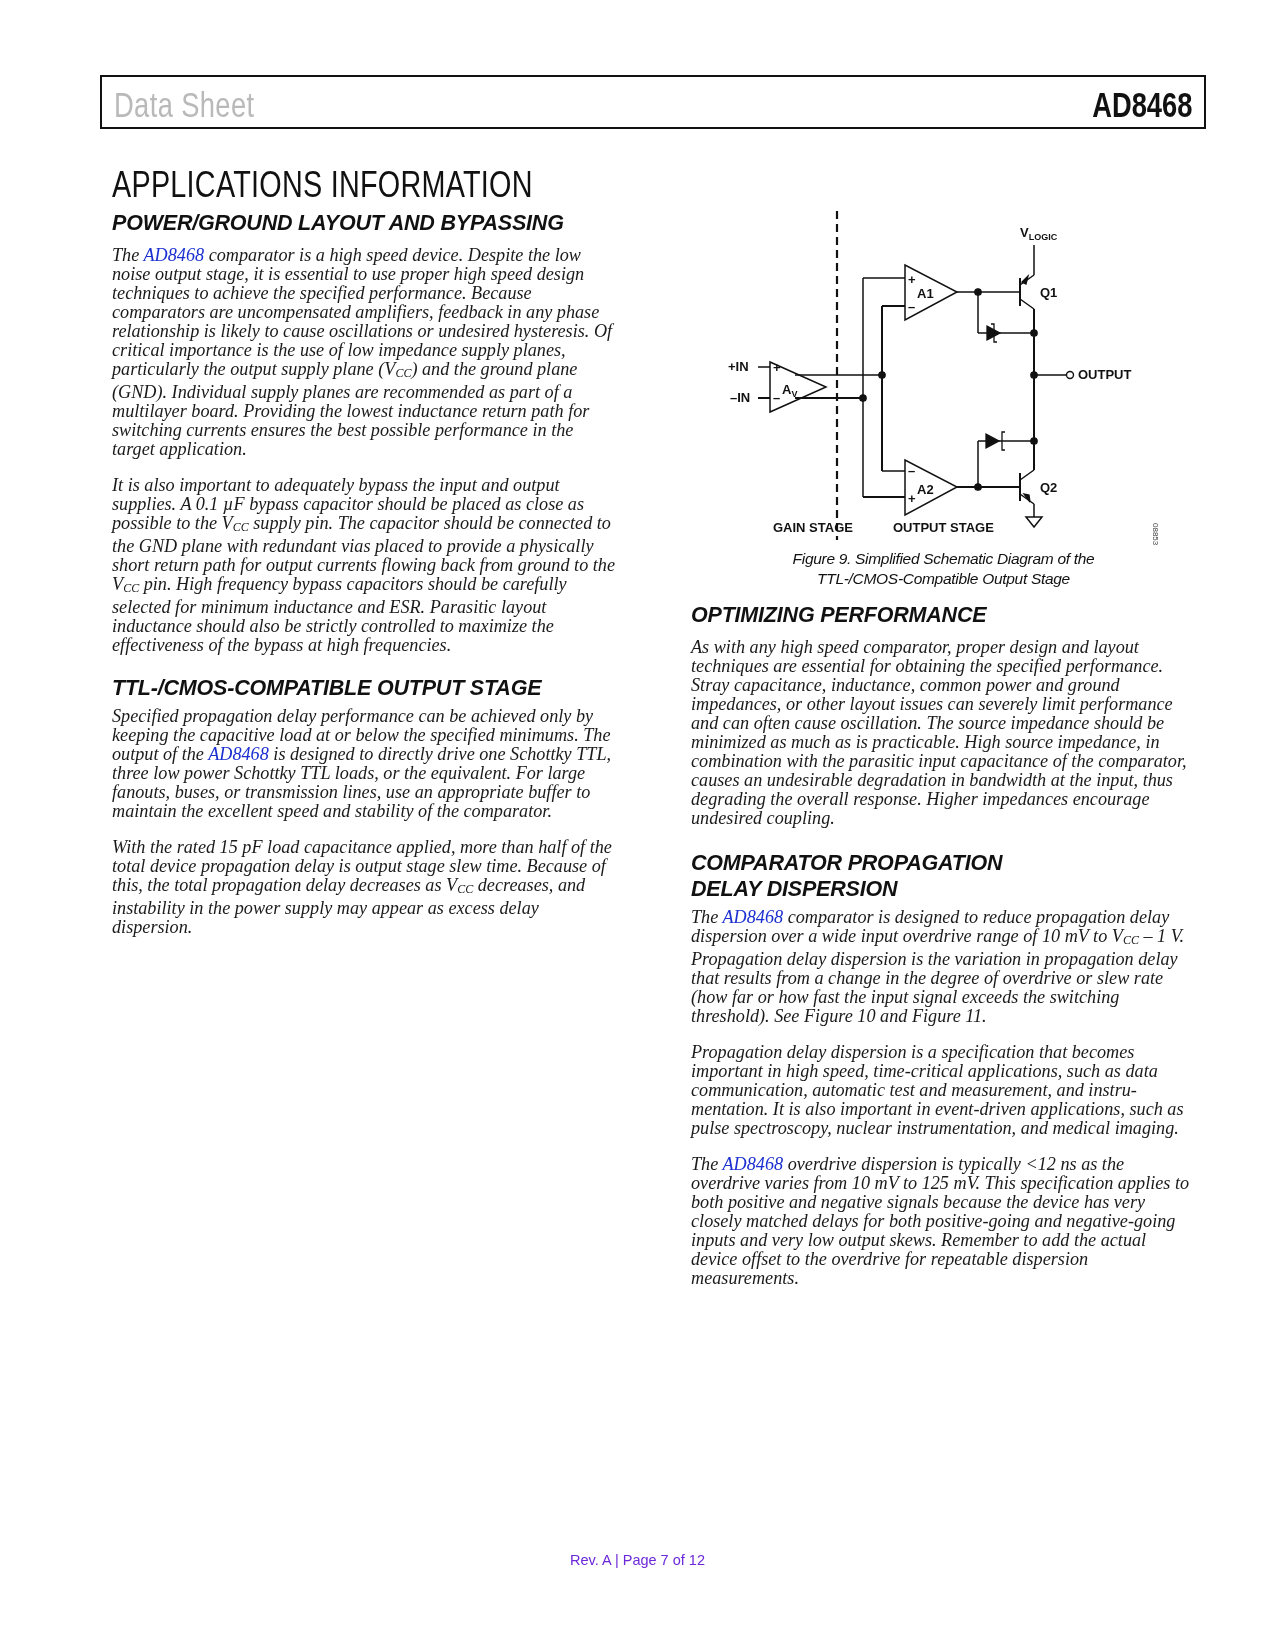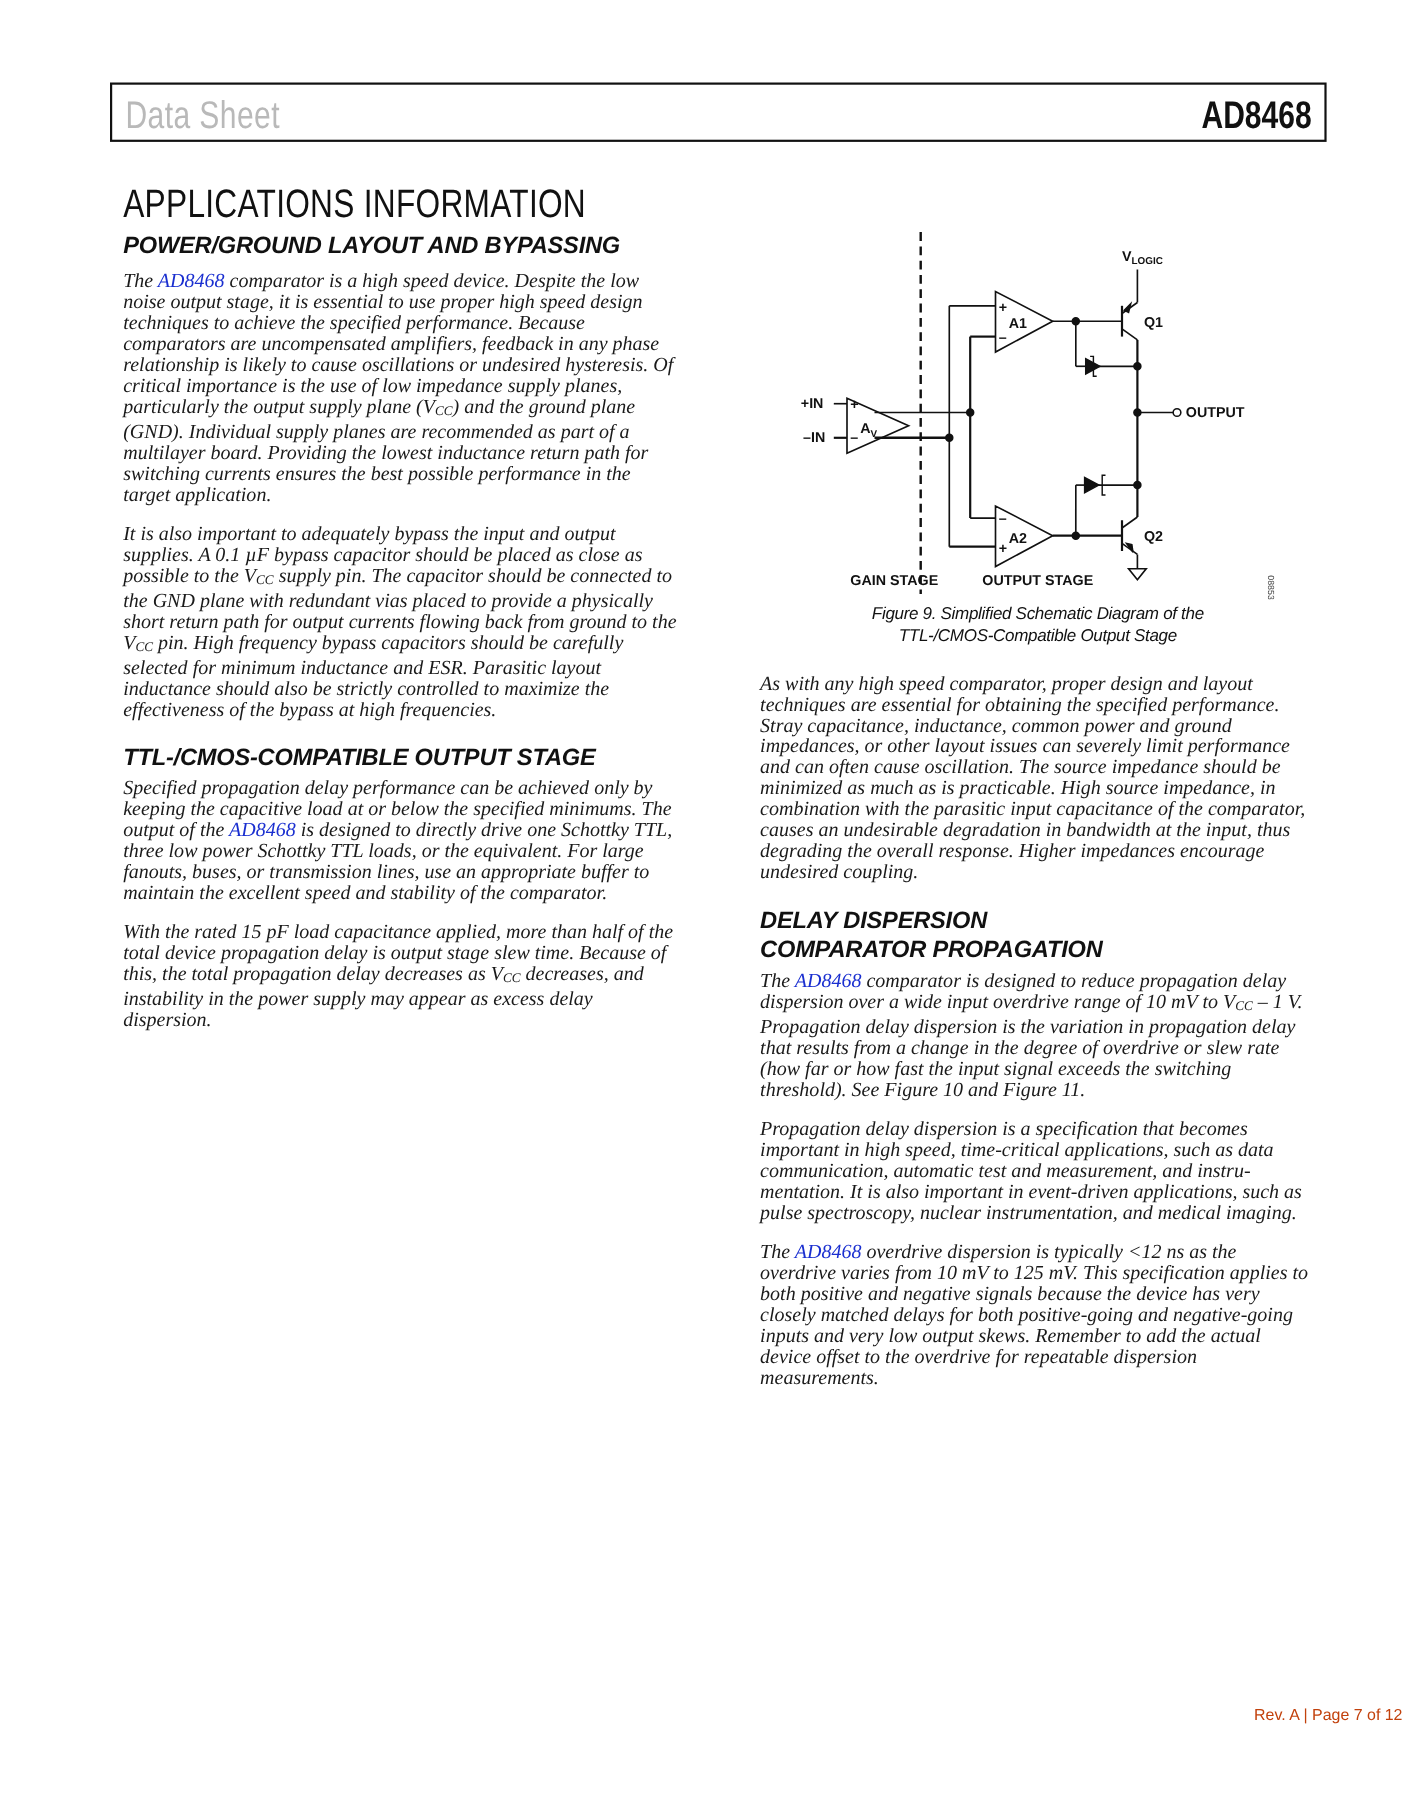--- a/index.html
+++ b/index.html
@@ -29,22 +29,22 @@
   .link { color: #1a2fd0; cursor: pointer; }
   .sub { font-size: 12px; vertical-align: -2px; }
 
   .figure { position: absolute; left: 720px; top: 205px; width: 480px; height: 340px; }
   .fig-caption { position: absolute; left: 691px; top: 549px; width: 505px; text-align: center;
                  font-family: "Liberation Sans", "DejaVu Sans", sans-serif; font-style: italic;
                  font-size: 15.5px; line-height: 20px; color: #111; letter-spacing: -0.3px; }
   .fig-label { font-family: "Liberation Sans", "DejaVu Sans", sans-serif; font-weight: bold; font-size: 13px; fill: #111; }
   .fig-id { font-family: "Liberation Sans", "DejaVu Sans", sans-serif; font-size: 8px; fill: #444; }
 
-  .footer { position: absolute; top: 1552px; left: 0; width: 1275px; text-align: right;
-            font-family: "Liberation Sans", "DejaVu Sans", sans-serif; font-size: 14.5px; color: #c2410c; }
+  .footer { position: absolute; top: 1552px; left: 0; width: 1275px; text-align: center;
+            font-family: "Liberation Sans", "DejaVu Sans", sans-serif; font-size: 14.5px; color: #6d28d9; }
 </style>
 </head>
 <body>
 
 <div class="header-box">
   <div class="header-left">Data Sheet</div>
   <div class="header-right">AD8468</div>
 </div>
 
 <div class="page-title">APPLICATIONS INFORMATION</div>
@@ -148,24 +148,25 @@
   <text class="fig-label" x="188" y="298" font-size="11">+</text>
   <text class="fig-id" x="0" y="0" transform="translate(433,318) rotate(90)">08853-009</text>
 </svg>
 
 <div class="fig-caption">
   <div>Figure 9. Simplified Schematic Diagram of the</div>
   <div>TTL-/CMOS-Compatible Output Stage</div>
 </div>
 
 <div class="col col-right">
+  <h2>OPTIMIZING PERFORMANCE</h2>
   <p style="margin-top:10px;">As with any high speed comparator, proper design and layout techniques are essential for obtaining the specified performance. Stray capacitance, inductance, common power and ground impedances, or other layout issues can severely limit performance and can often cause oscillation. The source impedance should be minimized as much as is practicable. High source impedance, in combination with the parasitic input capacitance of the comparator, causes an undesirable degradation in bandwidth at the input, thus degrading the overall response. Higher impedances encourage undesired coupling.</p>
 
   <h2 style="margin-top:22px;">
+    <div>COMPARATOR PROPAGATION</div>
     <div>DELAY DISPERSION</div>
-    <div>COMPARATOR PROPAGATION</div>
   </h2>
   <p><span>The </span><span class="link">AD8468</span><span> comparator is designed to reduce propagation delay dispersion over a wide input overdrive range of 10 mV to V</span><span class="sub">CC</span><span> – 1 V. Propagation delay dispersion is the variation in propagation delay that results from a change in the degree of overdrive or slew rate (how far or how fast the input signal exceeds the switching threshold). See Figure 10 and Figure 11.</span></p>
   <p>Propagation delay dispersion is a specification that becomes important in high speed, time-critical applications, such as data communication, automatic test and measurement, and instru-mentation. It is also important in event-driven applications, such as pulse spectroscopy, nuclear instrumentation, and medical imaging.</p>
   <p><span>The </span><span class="link">AD8468</span><span> overdrive dispersion is typically &lt;12 ns as the overdrive varies from 10 mV to 125 mV. This specification applies to both positive and negative signals because the device has very closely matched delays for both positive-going and negative-going inputs and very low output skews. Remember to add the actual device offset to the overdrive for repeatable dispersion measurements.</span></p>
 </div>
 
 <div class="footer">Rev. A | Page 7 of 12</div>
 
 </body></html>

